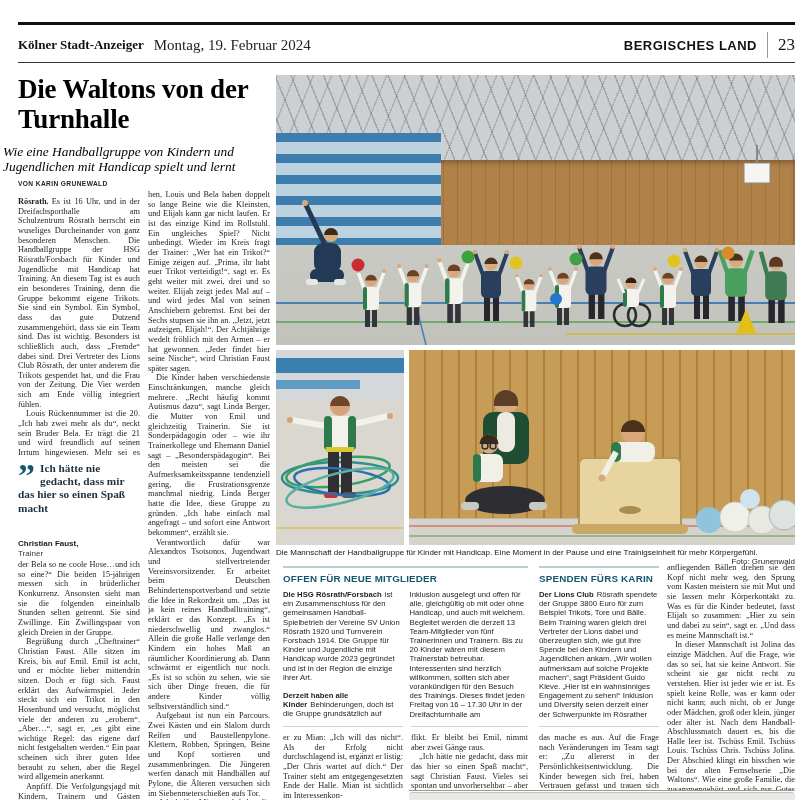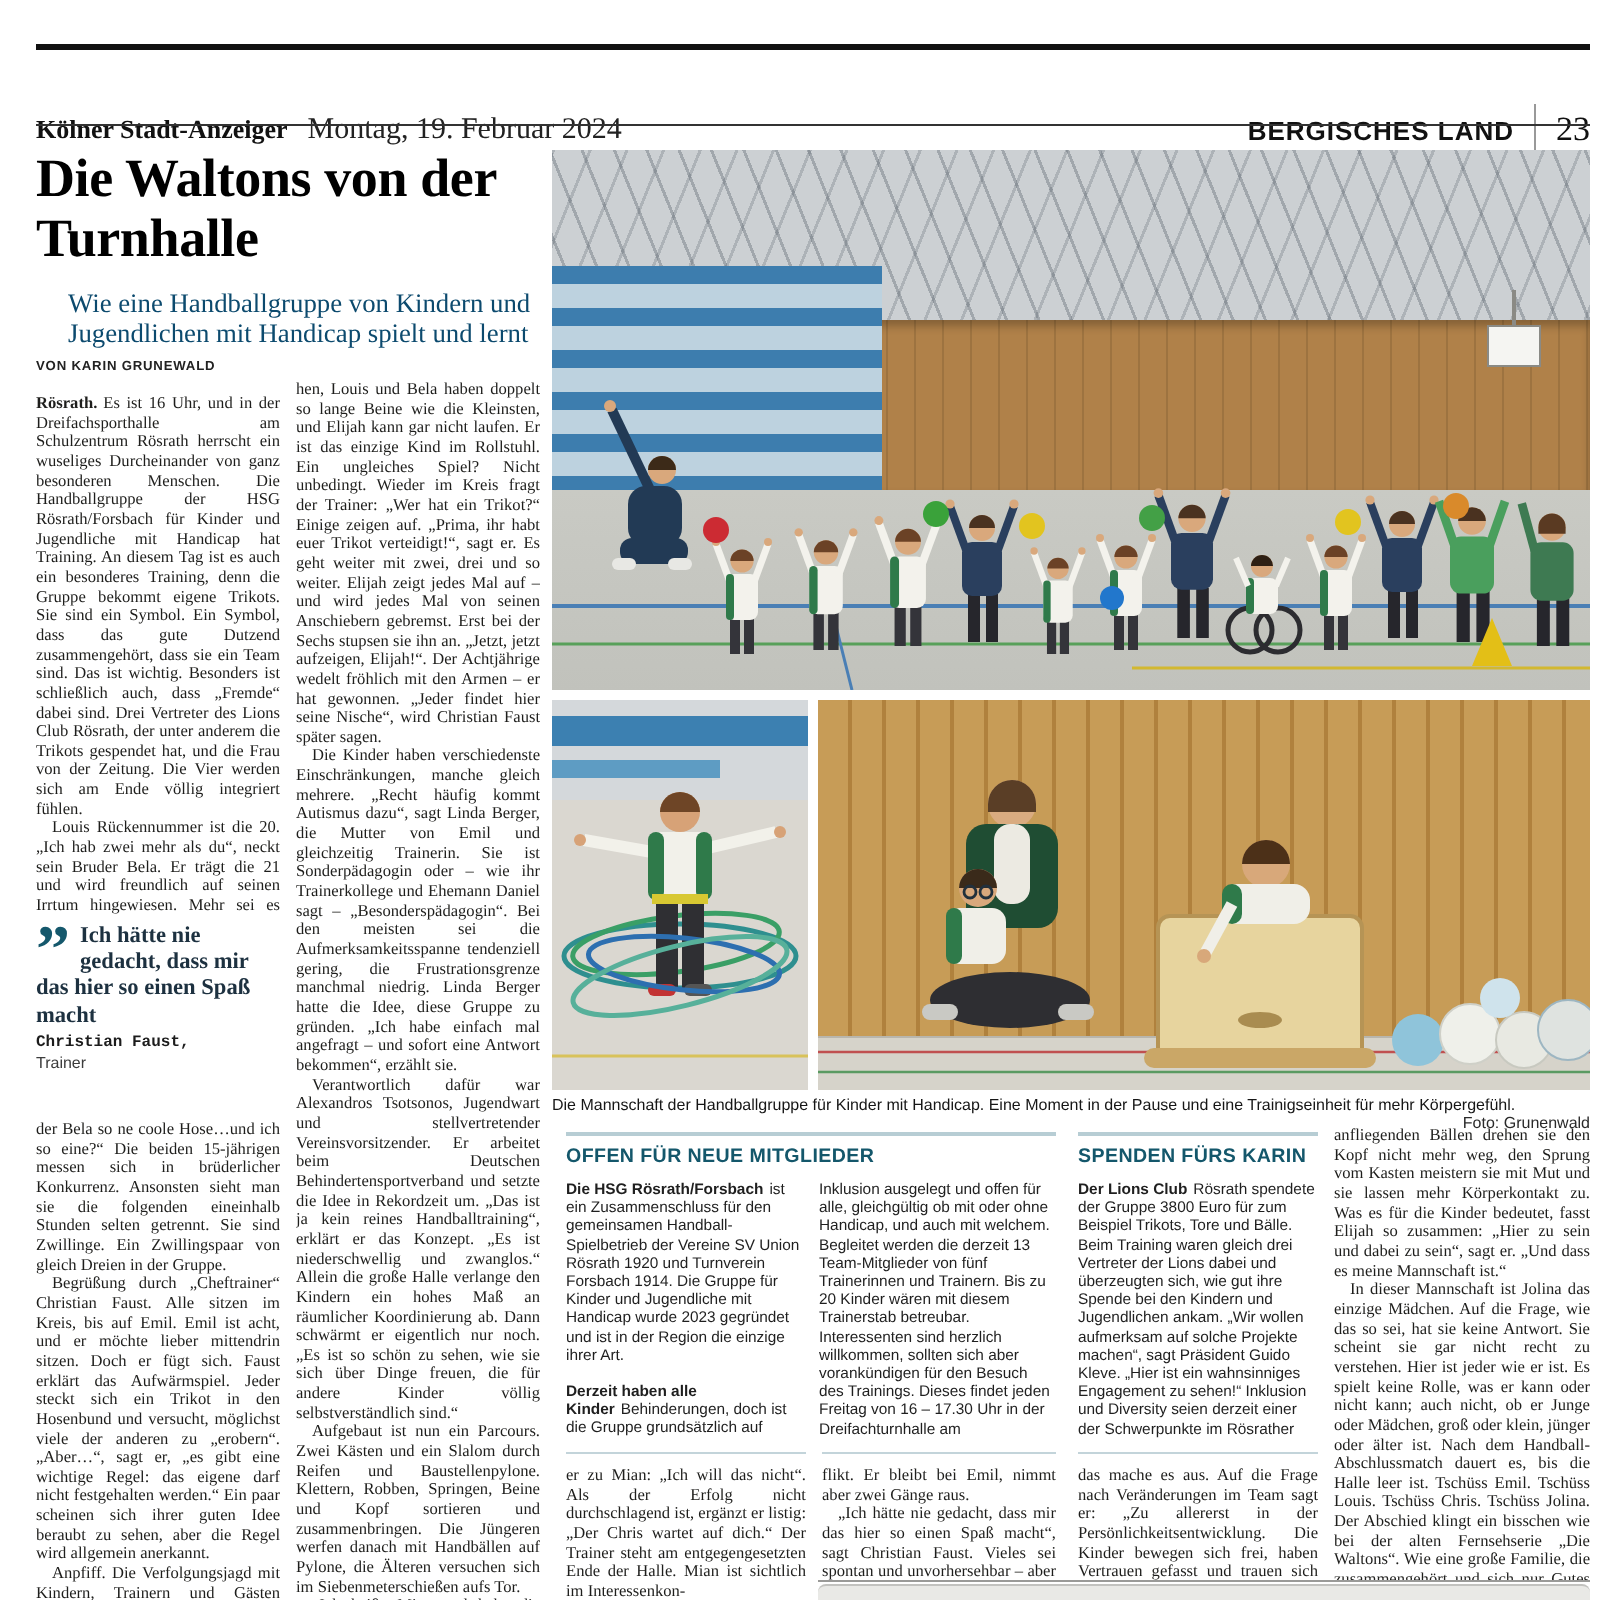--- a/index.html
+++ b/index.html
@@ -2,48 +2,48 @@
 <html lang="de"><head>
 <meta charset="utf-8">
 <style>
   html,body{margin:0;padding:0;background:#fff;}
   .page{position:relative;width:812px;height:800px;background:#fff;overflow:hidden;
         font-family:"Liberation Serif",serif;color:#1e1e1c;}
   .abs{position:absolute;}
 
   
   .rule-top{left:18px;top:22px;width:777px;height:3px;background:#111;}
-  .masthead{left:18px;top:30px;width:777px;height:30px;display:flex;align-items:center;margin-top:20px;}
+  .masthead{left:18px;top:30px;width:777px;height:30px;display:flex;align-items:center;}
   .paper-name{font-family:"Liberation Serif",serif;font-weight:bold;font-size:13px;color:#111;}
   .issue-date{font-family:"Liberation Serif",serif;font-size:15px;color:#222;margin-left:10px;}
   .mast-spacer{flex:1;}
   .section-name{font-family:"Liberation Sans",sans-serif;font-weight:bold;font-size:13px;letter-spacing:.5px;color:#111;}
   .mast-divider{width:1px;height:26px;background:#999;margin:0 10px;}
   .page-number{font-family:"Liberation Serif",serif;font-size:17px;color:#111;}
   .rule-mast-bottom{left:18px;top:62px;width:777px;height:1px;background:#333;}
 
   
   .headline{left:18px;top:74px;width:256px;font-weight:bold;font-size:27px;line-height:30px;color:#000;letter-spacing:-.2px;}
-  .subhead{left:34px;top:144px;width:256px;font-size:13.4px;line-height:15px;color:#0c4a6e;}
+  .subhead{left:3px;top:144px;width:256px;font-size:13.4px;line-height:15px;color:#000000;font-style:italic;}
   .byline{left:18px;top:180px;width:256px;font-family:"Liberation Sans",sans-serif;font-weight:bold;font-size:6.6px;letter-spacing:.4px;color:#222;}
 
   
   .bodycol{font-size:8.3px;line-height:9.65px;text-align:justify;color:#1e1e1c;overflow:hidden;}
   .bodycol p{margin:0;}
   .bodycol p.ind{text-indent:8px;}
   .lead-in{font-weight:bold;margin-right:3px;}
   .col1a{left:18px;top:197px;width:122px;height:262px;}
   .col1b{left:18px;top:560px;width:122px;height:240px;}
   .col2{left:148px;top:190px;width:122px;height:614px;}
 
   
   .pullquote{left:18px;top:462px;width:122px;height:95px;}
   .qmark{float:left;font-family:"Liberation Serif",serif;font-size:34px;line-height:24px;font-weight:bold;color:#15586c;margin:2px 5px 0 0;}
   .qtext{font-family:"Liberation Serif",serif;font-weight:bold;font-size:11.3px;line-height:13.2px;color:#1d3140;}
-  .qauthor{clear:both;font-family:Liberation Mono, monospace;font-weight:bold;font-size:8px;color:#1c1c1c;margin-top:2px;}
+  .qauthor{clear:both;font-family:Liberation Sans, sans-serif;font-weight:bold;font-size:8px;color:#1c1c1c;margin-top:24px;}
   .qrole{font-family:"Liberation Sans",sans-serif;font-size:8px;color:#3c3c3c;margin-top:1px;}
 
   
   figure{margin:0;}
   .photo{overflow:hidden;background:#cfd0cc;}
   .photo1{left:276px;top:75px;width:519px;height:270px;}
   .photo2{left:276px;top:350px;width:128px;height:195px;}
   .photo3{left:409px;top:350px;width:386px;height:195px;}
   .ph-layer{position:absolute;left:0;right:0;}
   .p1-ceiling{top:0;height:85px;background:#ccd0d3;

